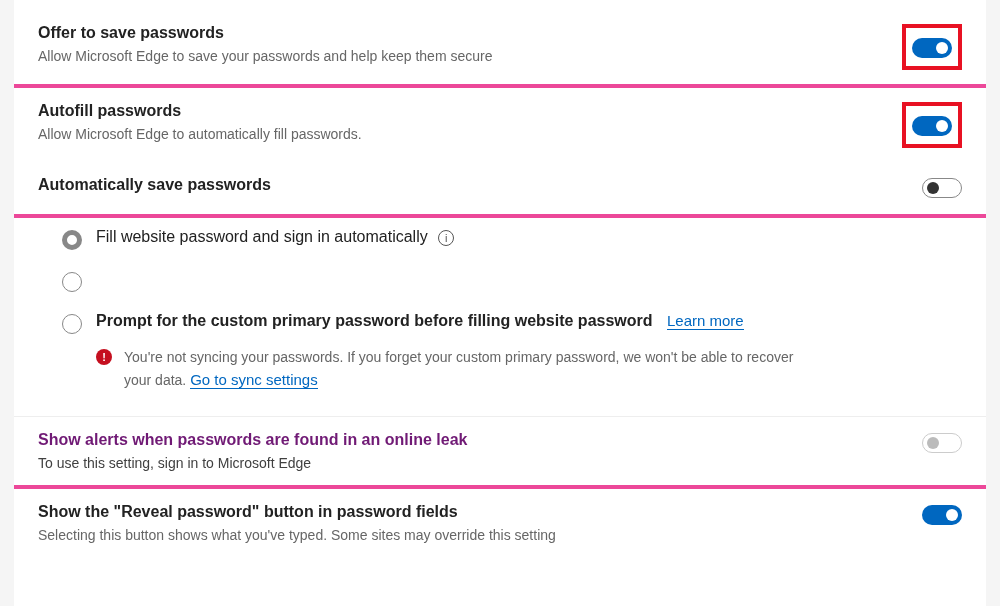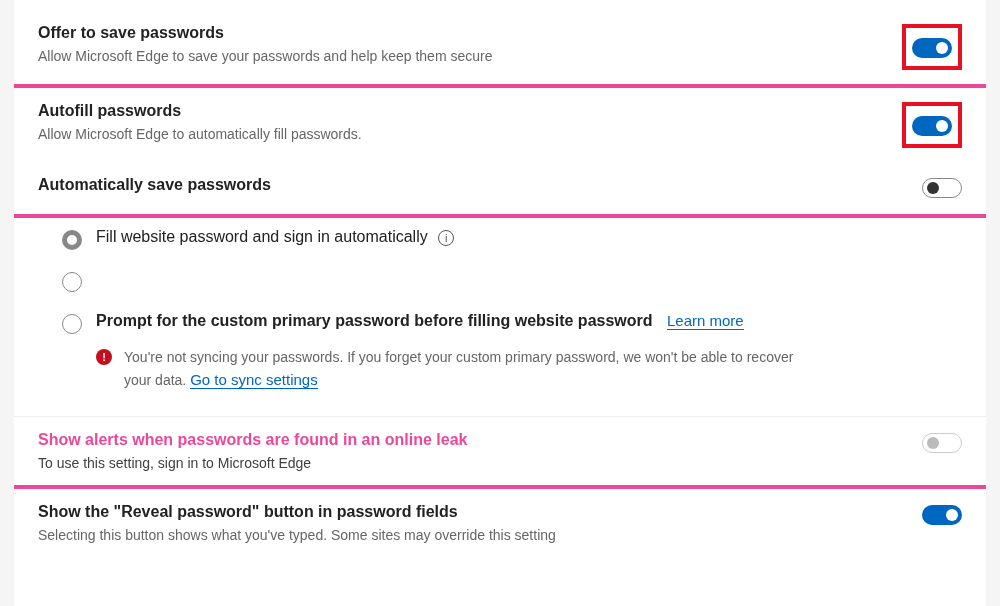--- a/index.html
+++ b/index.html
@@ -28,21 +28,21 @@
     .title {
       font-size: 16px;
       font-weight: 600;
       color: #222;
       margin-bottom: 6px;
     }
     .desc {
       font-size: 14px;
       color: #666;
     }
-    .disabled .title { color: #ec4899; }
+    .disabled .title { color: #701a75; }
     .disabled .desc { color: #404040; }
 
     
     .toggle {
       position: relative;
       width: 40px;
       height: 20px;
       border-radius: 10px;
       flex-shrink: 0;
       margin-top: 2px;

